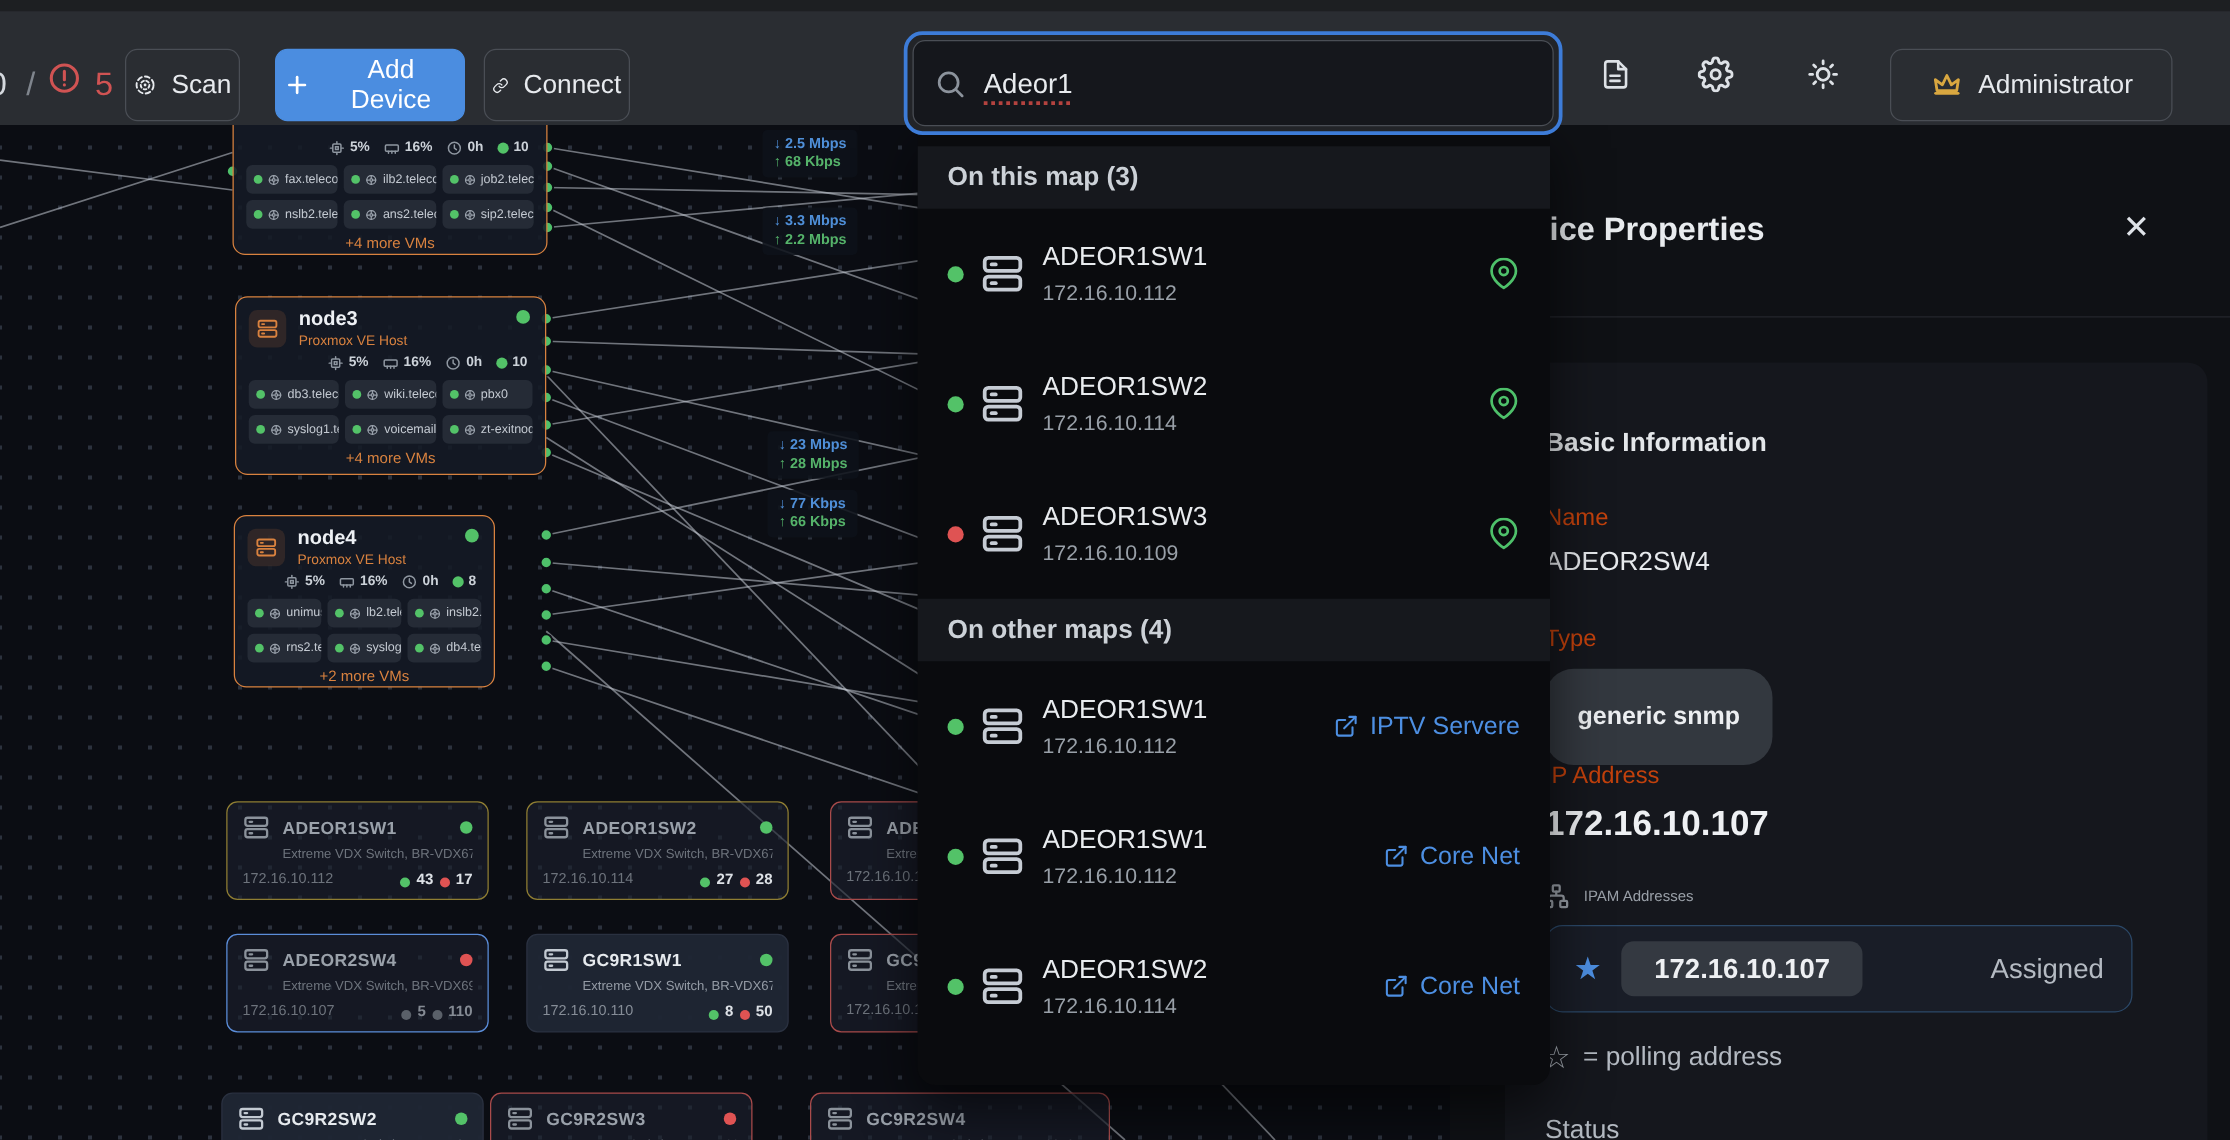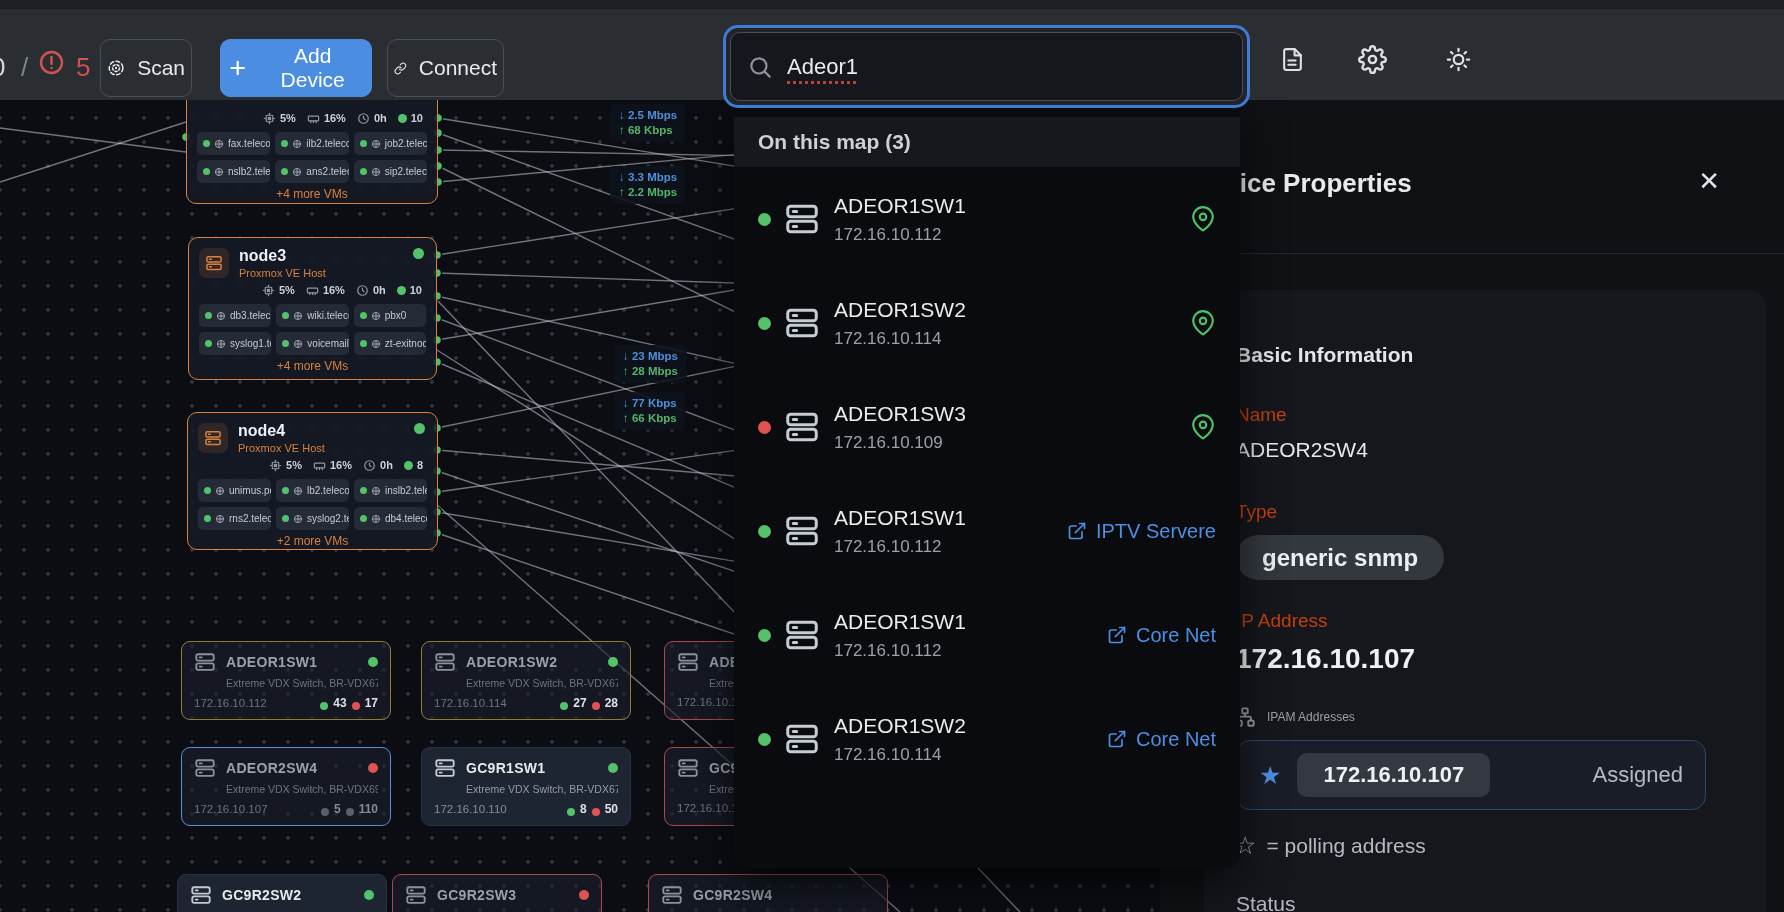--- a/index.html
+++ b/index.html
@@ -117,21 +117,21 @@
   .panel{position:absolute;left:1160px;top:100px;width:624px;height:812px;background:#0f1115;z-index:10}
   .p-title{position:absolute;left:32px;top:68px;font-size:26px;font-weight:bold;color:#e8ebee;white-space:nowrap}
   .p-close{position:absolute;right:64px;top:66px;font-size:26px;color:#dfe3e8;cursor:pointer}
   .p-div{position:absolute;left:0;right:0;top:153px;height:1px;background:#24262c}
   .p-card{position:absolute;left:44px;top:190px;width:562px;height:622px;background:#15171d;border-radius:16px 16px 0 0}
   .p-sec{position:absolute;left:76px;top:243px;font-size:21px;font-weight:bold;color:#e4e7ea}
   .p-label{position:absolute;left:76px;font-size:19px;color:#c2410c}
   .p-value{position:absolute;left:76px;font-size:21px;color:#e7eaed}
   .p-pill{
     position:absolute;left:76px;top:435px;height:45px;line-height:45px;border-radius:23px;
-    padding:0 26px;background:#33383f;font-size:24px;font-weight:bold;color:#eceef1;
+    padding:16px 26px;background:#33383f;font-size:20px;font-weight:bold;color:#eceef1;
   }
   .p-ip{position:absolute;left:76px;top:543px;font-size:28px;font-weight:bold;color:#eef0f3}
   .p-ipamhd{position:absolute;left:74px;top:606px;display:flex;align-items:center;gap:11px;font-size:12px;color:#9aa0a8}
   .p-ipambox{
     position:absolute;left:76px;top:640px;width:470px;height:70px;box-sizing:border-box;
     border:1.5px solid #2b4868;background:rgba(40,56,78,.22);border-radius:14px;
     display:flex;align-items:center;padding:0 22px;
   }
   .p-star{color:#4d8fe2;font-size:25px;flex:none}
   .p-ippill{margin-left:16px;background:#343941;border-radius:10px;padding:9px 26px;font-size:22px;font-weight:bold;color:#eef0f3}
@@ -457,21 +457,21 @@
           <span class="vdot"></span>
           <svg class="ic" width="10" height="10">
             <use href="#i-wheel"></use>
           </svg>
           <span>zt-exitnod...</span>
         </div>
     </div>
     <div class="more">+4 more VMs</div>
   </div>
 
-  <div class="host" style="left:187px;top:412px;width:251px;height:138px">
+  <div class="host" style="left:187px;top:412px;width:209px;height:138px">
     <span class="hdot"></span>
     <div class="hd">
       <span class="hicon">
           <svg class="ic" width="18" height="18">
             <use href="#i-server"></use>
           </svg>
         </span>
       <span>
         <div class="hname">node4</div>
         <div class="hsub">Proxmox VE Host</div>
@@ -777,20 +777,21 @@
         <div class="dd-name">ADEOR1SW3</div>
         <div class="dd-ip">172.16.10.109</div>
       </span>
     <span class="dd-right pin">
         <svg class="ic" width="26" height="26">
           <use href="#i-pin"></use>
         </svg>
       </span>
   </div>
 
+  <div class="dd-sec">On other maps (4)</div>
 
   <div class="dd-item">
     <span class="dd-dot dot-g"></span>
     <span class="dd-icon">
         <svg class="ic" width="36" height="36">
           <use href="#i-server"></use>
         </svg>
       </span>
     <span>
         <div class="dd-name">ADEOR1SW1</div>
@@ -894,13 +895,19 @@
       <svg class="ic" width="29" height="29">
         <use href="#i-gear"></use>
       </svg>
     </span>
   <span class="icon-btn" style="left:1445px;top:37px">
       <svg class="ic" width="27" height="27">
         <use href="#i-sun"></use>
       </svg>
     </span>
 
+  <button class="tbtn" style="left:1512px;width:226px">
+    <svg class="ic" width="27" height="27" style="color:#d9a740">
+        <use href="#i-crown"></use>
+      </svg>
+    <span>Administrator</span>
+  </button>
 </div>
 
 </body></html>

